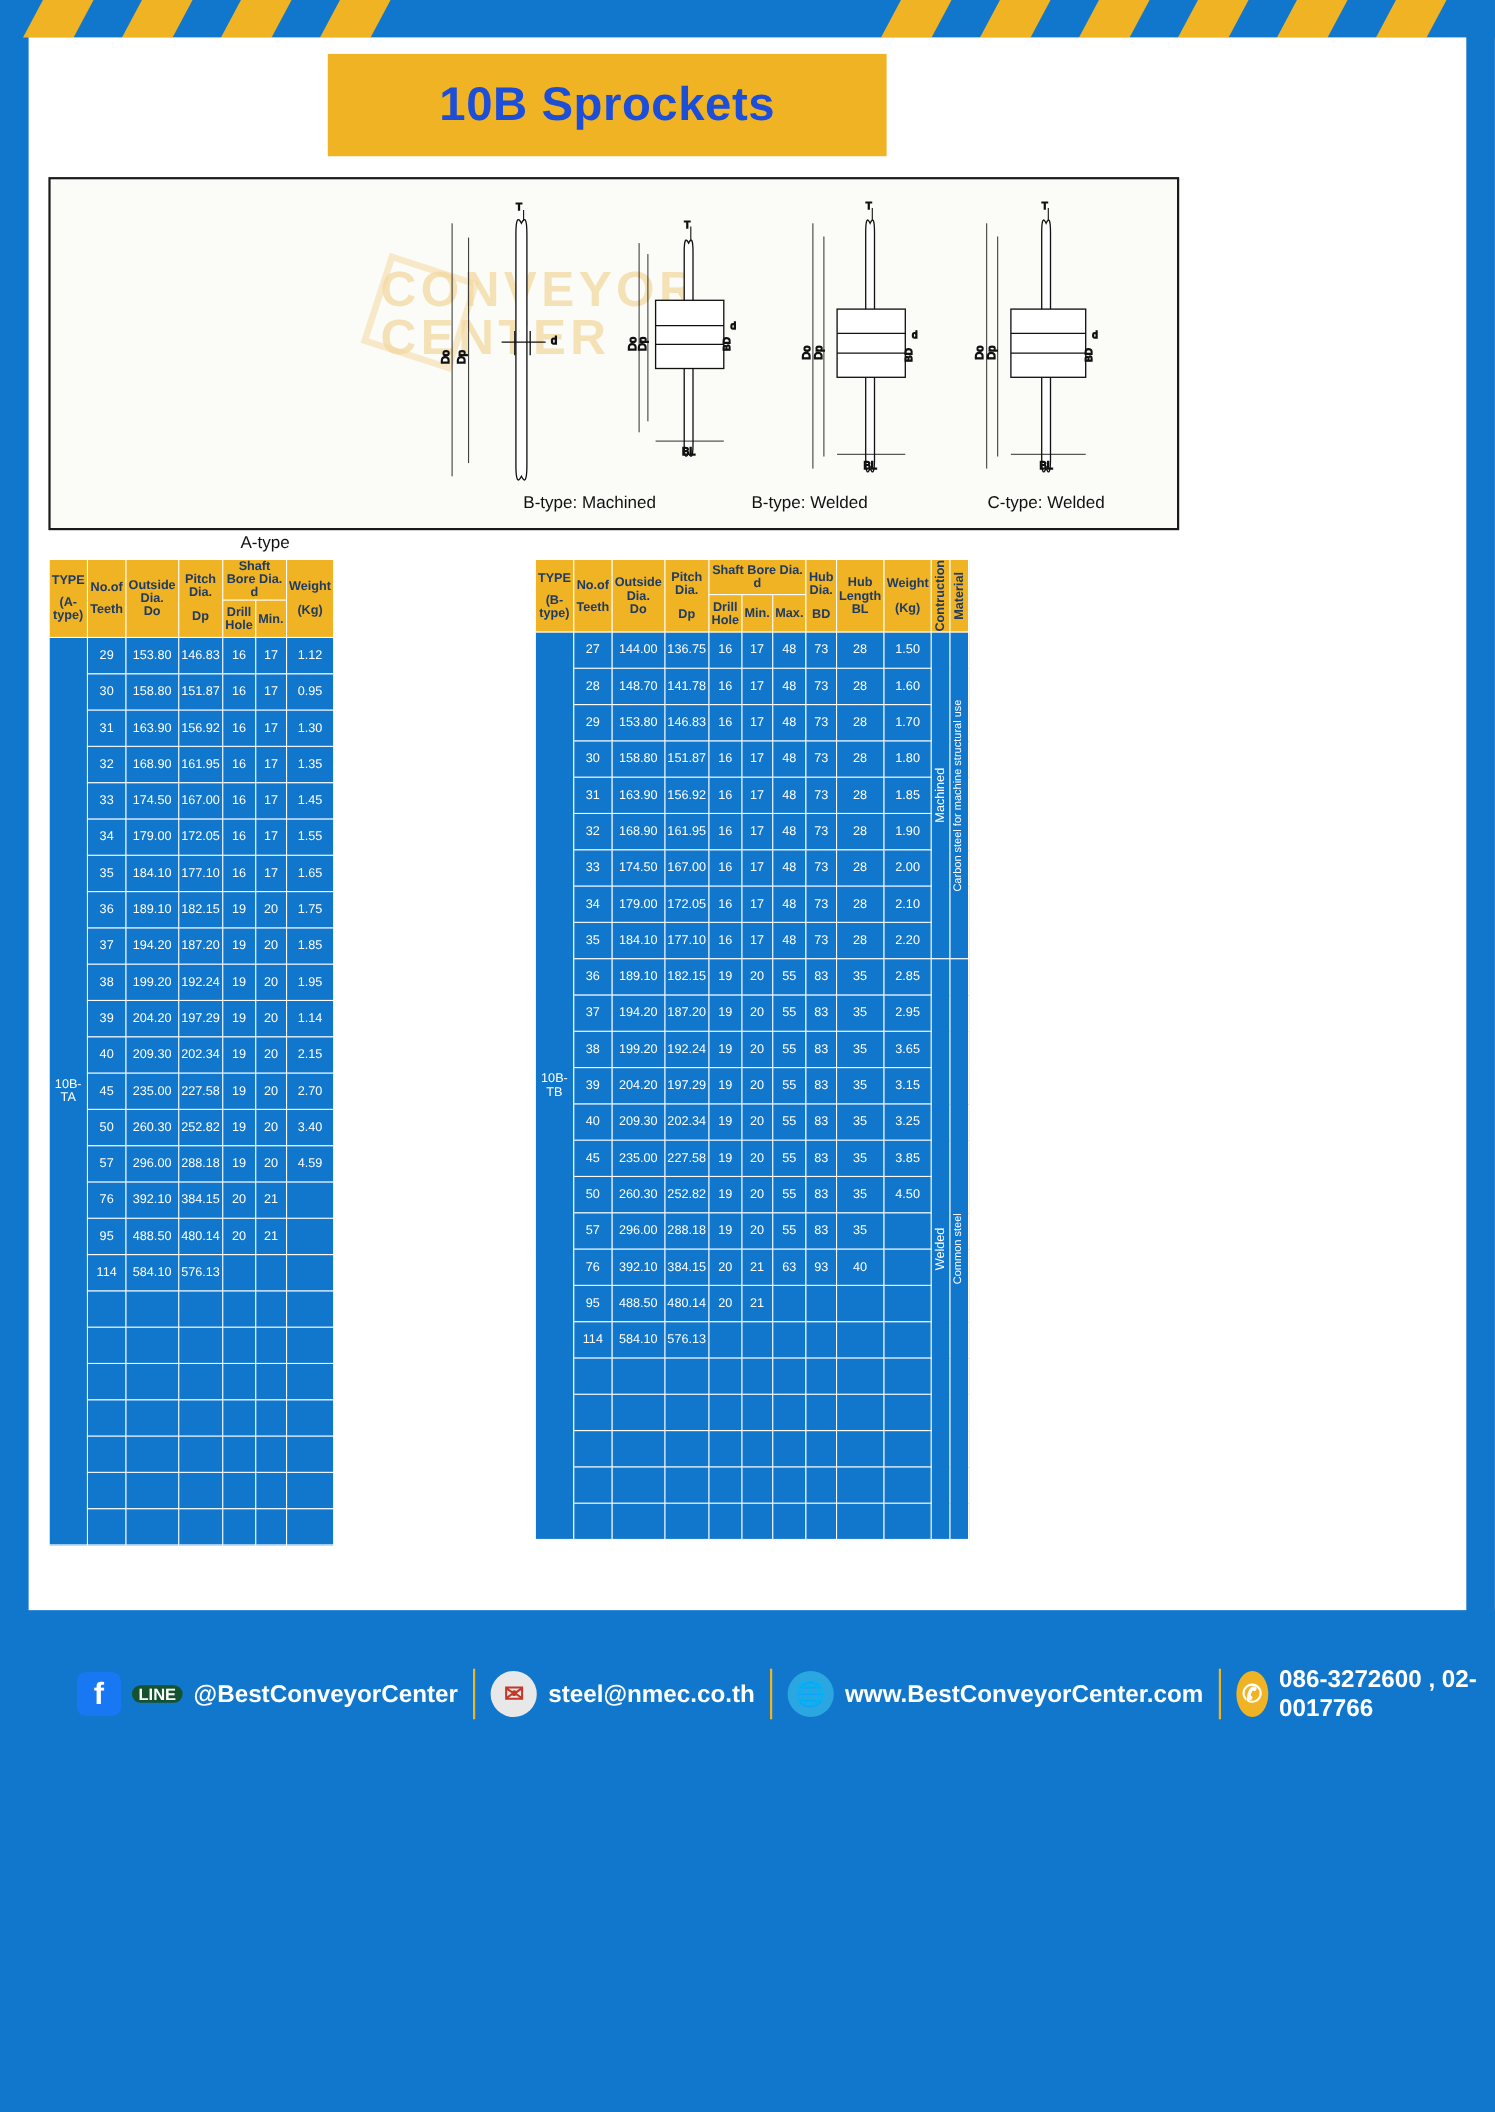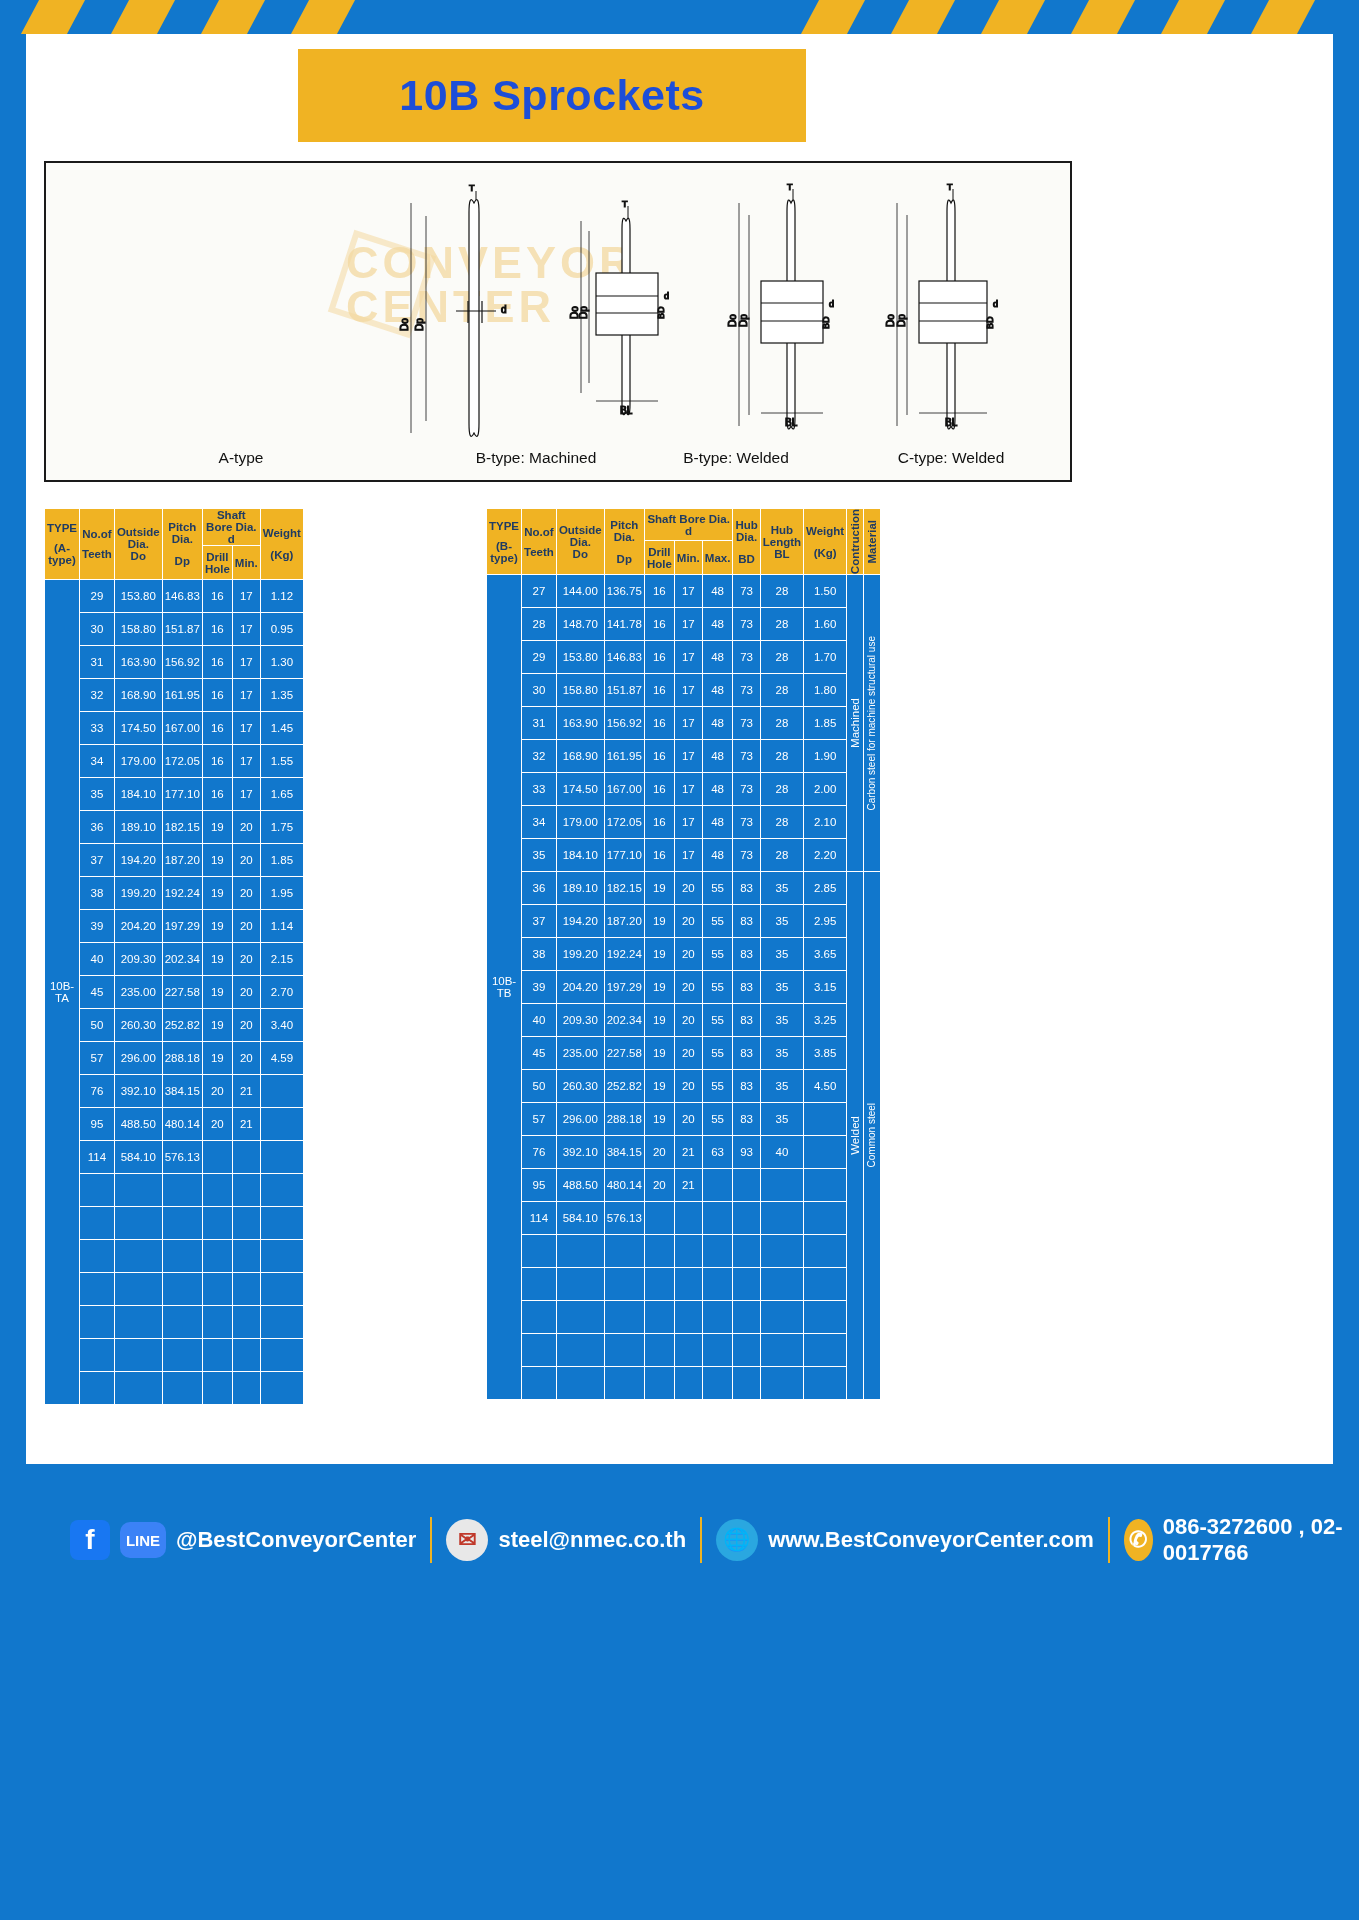--- a/index.html
+++ b/index.html
@@ -49,21 +49,21 @@
   }
   .wm-star {
     position:absolute; left:293px; top:78px; width:86px; height:86px;
     border:6px solid #f6e3bb; transform: rotate(18deg); opacity:.8;
   }
   .dia-captions {
     position:absolute; left:0; top:286px; width:100%;
     display:flex; font-size:15.5px; color:#111;
   }
   .dia-captions span { text-align:center; }
-  .c1 { width:390px; }
+  .c1 { width:390px;margin-top:36px; }
   .c2 { width:200px; }
   .c3 { width:200px; }
   .c4 { width:230px; }
 
   
   .tables { position:absolute; left:44px; top:508px; }
   table.spr {
     border-collapse: collapse;
     font-size:11.5px;
     color:#fff;
@@ -104,21 +104,21 @@
   }
   .fitem { display:flex; align-items:center; gap:10px; padding:0 14px; }
   .divider { width:3px; height:46px; background:#f0b323; }
   .icon-circle {
     width:42px; height:42px; border-radius:50%;
     display:flex; align-items:center; justify-content:center;
     font-size:22px;
   }
   .fb { background:#1877f2; color:#fff; border-radius:8px; width:40px; height:40px;
         display:flex;align-items:center;justify-content:center;font-weight:bold;font-size:28px;}
-  .line { background:#3b82f6; color:#fff; border-radius:10px; width:46px; height:36px;
+  .line { background:#14532d; color:#fff; border-radius:10px; width:46px; height:16px;
         display:flex;align-items:center;justify-content:center;font-weight:bold;font-size:15px;}
   .mail { background:#e8e8e8; color:#c0392b; }
   .globe { background:#2aa7e0; color:#fff; }
   .phone { background:#f0b323; color:#fff; }
   svg text { font-family:"Liberation Sans", sans-serif; }
 </style>
 </head>
 <body>
 
 <div class="topband">

